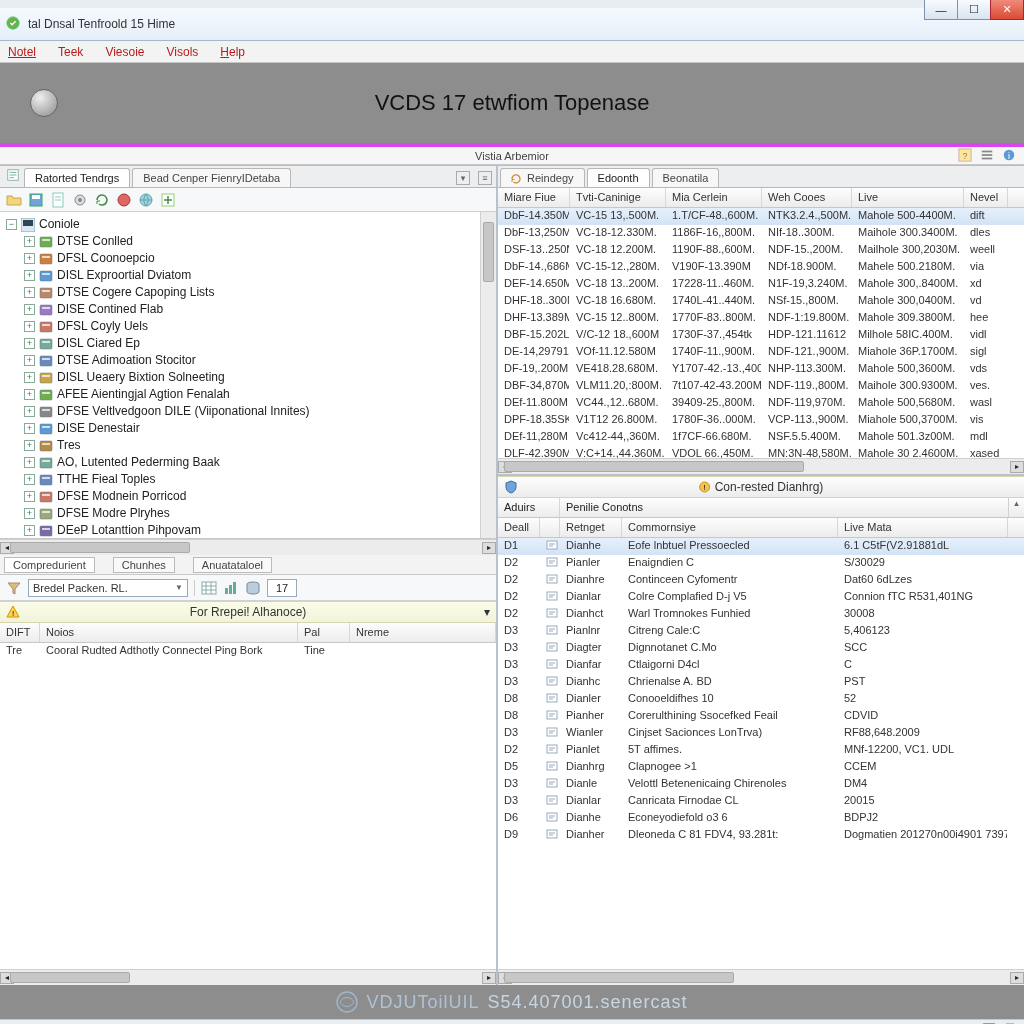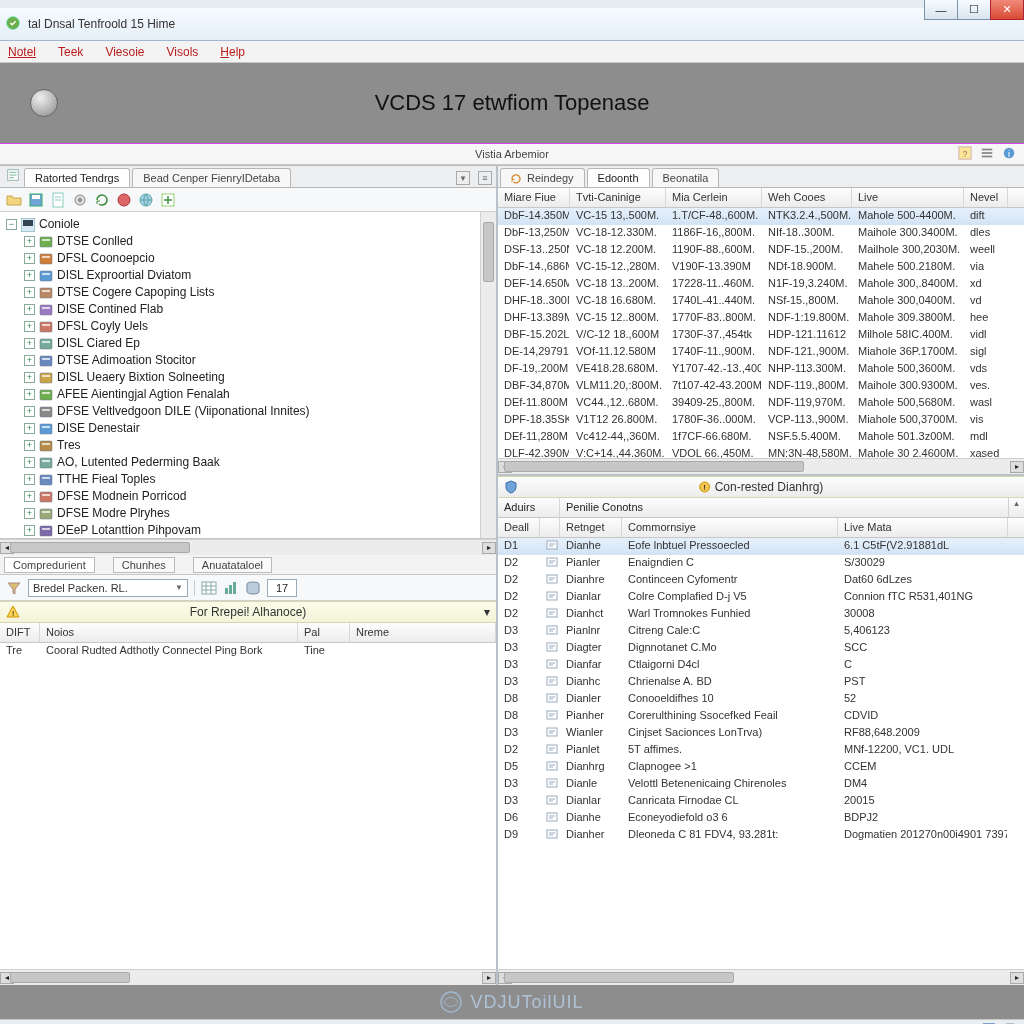--- a/index.html
+++ b/index.html
@@ -12,21 +12,21 @@
   .winbtn { width:34px; height:20px; border:1px solid #7a93ab; border-top:none; margin-left:-1px; background:linear-gradient(#f7fbff,#d9e4ee); display:flex; align-items:center; justify-content:center; font-size:11px; }
   .winbtn.close { background:linear-gradient(#f08a7a,#d94a33); color:#fff; border-color:#a23; }
   .menubar { height:22px; background:#f3f3f3; border-bottom:1px solid #c7c7c7; display:flex; align-items:center; padding:0 8px; gap:22px; }
   .menubar span { font-size:12px; color:#b91c1c; cursor:default; }
   .menubar span u { text-decoration:underline; }
   
   .banner { height:80px; background:#8d8d8d; display:flex; align-items:center; justify-content:center; position:relative; }
   .banner .logo { position:absolute; left:30px; width:28px; height:28px; border-radius:50%; background:radial-gradient(circle at 35% 30%, #efefef, #8a8a8a); border:1px solid #666; }
   .banner .title { font-size:22px; color:#111; font-weight:400; }
   
-  .subhdr { height:22px; background:#f6f6f6; border-top:1px solid #d946ef; border-bottom:1px solid #c9c9c9; display:flex; align-items:center; justify-content:center; font-size:11px; color:#444; position:relative;}
+  .subhdr { height:22px; background:#f6f6f6; border-top:4px solid #d946ef; border-bottom:1px solid #c9c9c9; display:flex; align-items:center; justify-content:center; font-size:11px; color:#444; position:relative;}
   .subhdr .right-icons { position:absolute; right:8px; display:flex; gap:8px; }
   .mini-icon { width:14px; height:14px; display:inline-block; }
   
   .workspace { display:flex; height: calc(1024px - 26px - 22px - 80px - 22px - 34px - 20px); border-top:1px solid #bbb; }
   .left-pane { width:498px; display:flex; flex-direction:column; border-right:2px solid #b9c2cb; background:#fff; }
   .right-pane { flex:1; display:flex; flex-direction:column; background:#fff; }
   
   .tabrow { height:22px; display:flex; align-items:flex-end; background:#eceef0; border-bottom:1px solid #b7b7b7; padding-left:2px; }
   .tab { padding:3px 10px; font-size:11px; background:#f7f7f7; border:1px solid #b7b7b7; border-bottom:none; border-radius:3px 3px 0 0; margin-right:2px; color:#444; white-space:nowrap;}
   .tab.active { background:#fff; font-weight:500; color:#222; }
@@ -835,17 +835,18 @@
 </div>
 
 <div class="footer">
   <span class="flogo">
       <svg viewBox="0 0 22 22">
         <circle cx="11" cy="11" r="10" fill="none" stroke="#9fb6cc" stroke-width="1.5"></circle>
         <path d="M4 11c3-6 11-6 14 0-3 6-11 6-14 0z" fill="none" stroke="#9fb6cc"></path>
       </svg>
     </span>
   <span style="letter-spacing:1px;font-weight:500">VDJUToilUIL</span>
+  <span style="font-size:18px;color:#c8d5e2;letter-spacing:1px">S54.407001.senercast</span>
 </div>
 <div class="statusbar">
   <div class="status-pill"></div>
   <div style="width:8px;height:14px;background:#fff;border:1px solid #bbb"></div>
 </div>
 
 </body></html>

